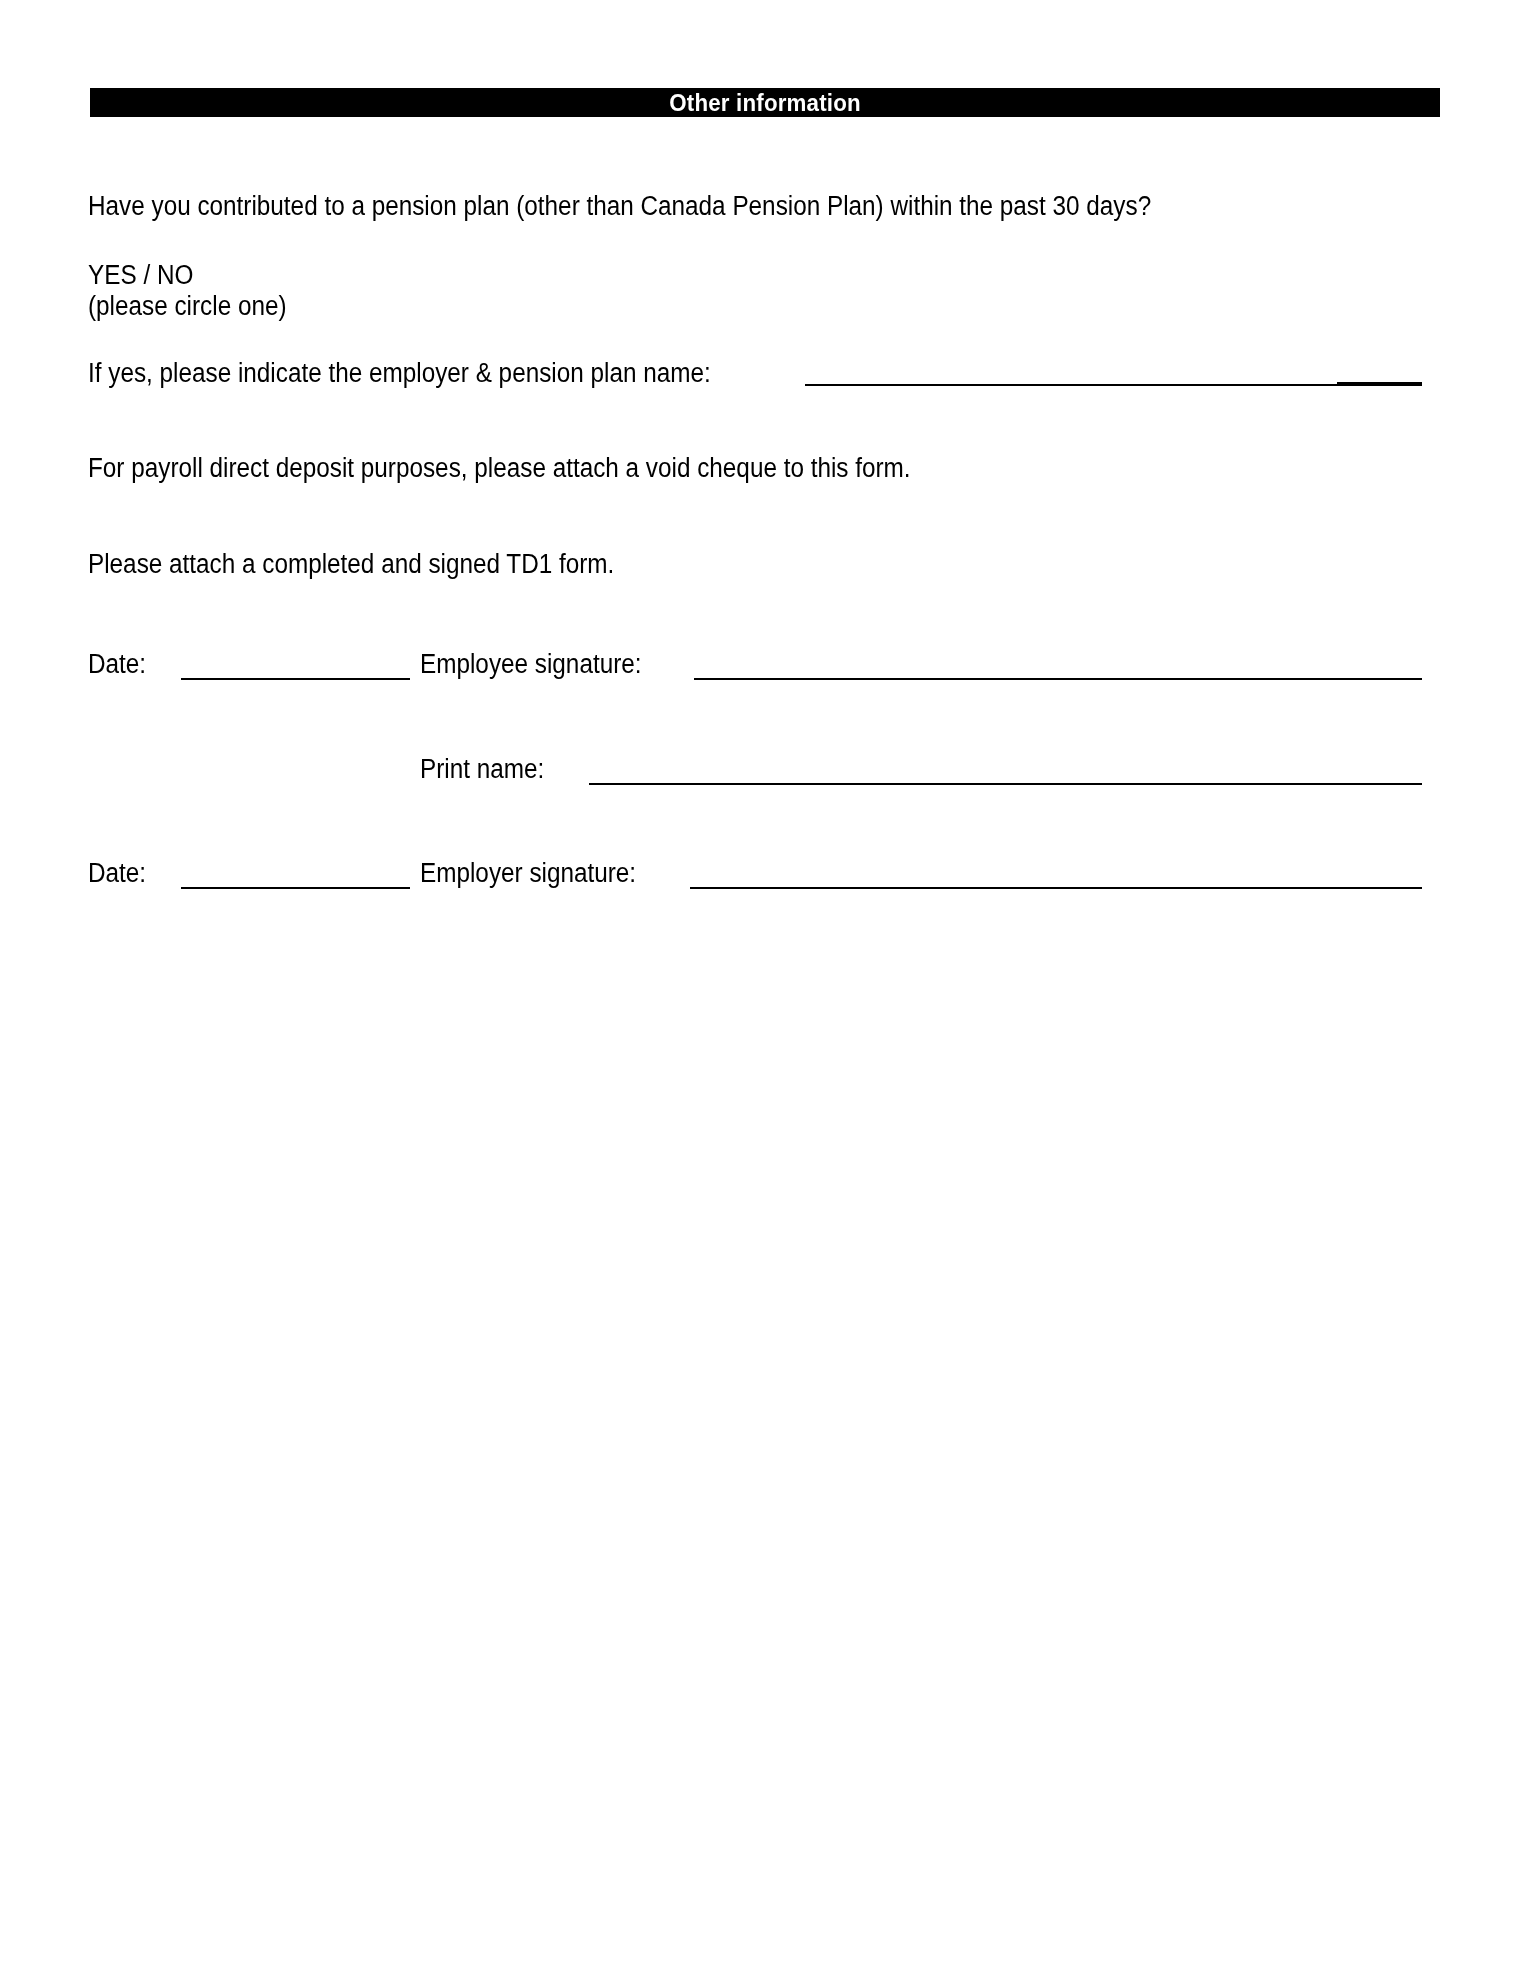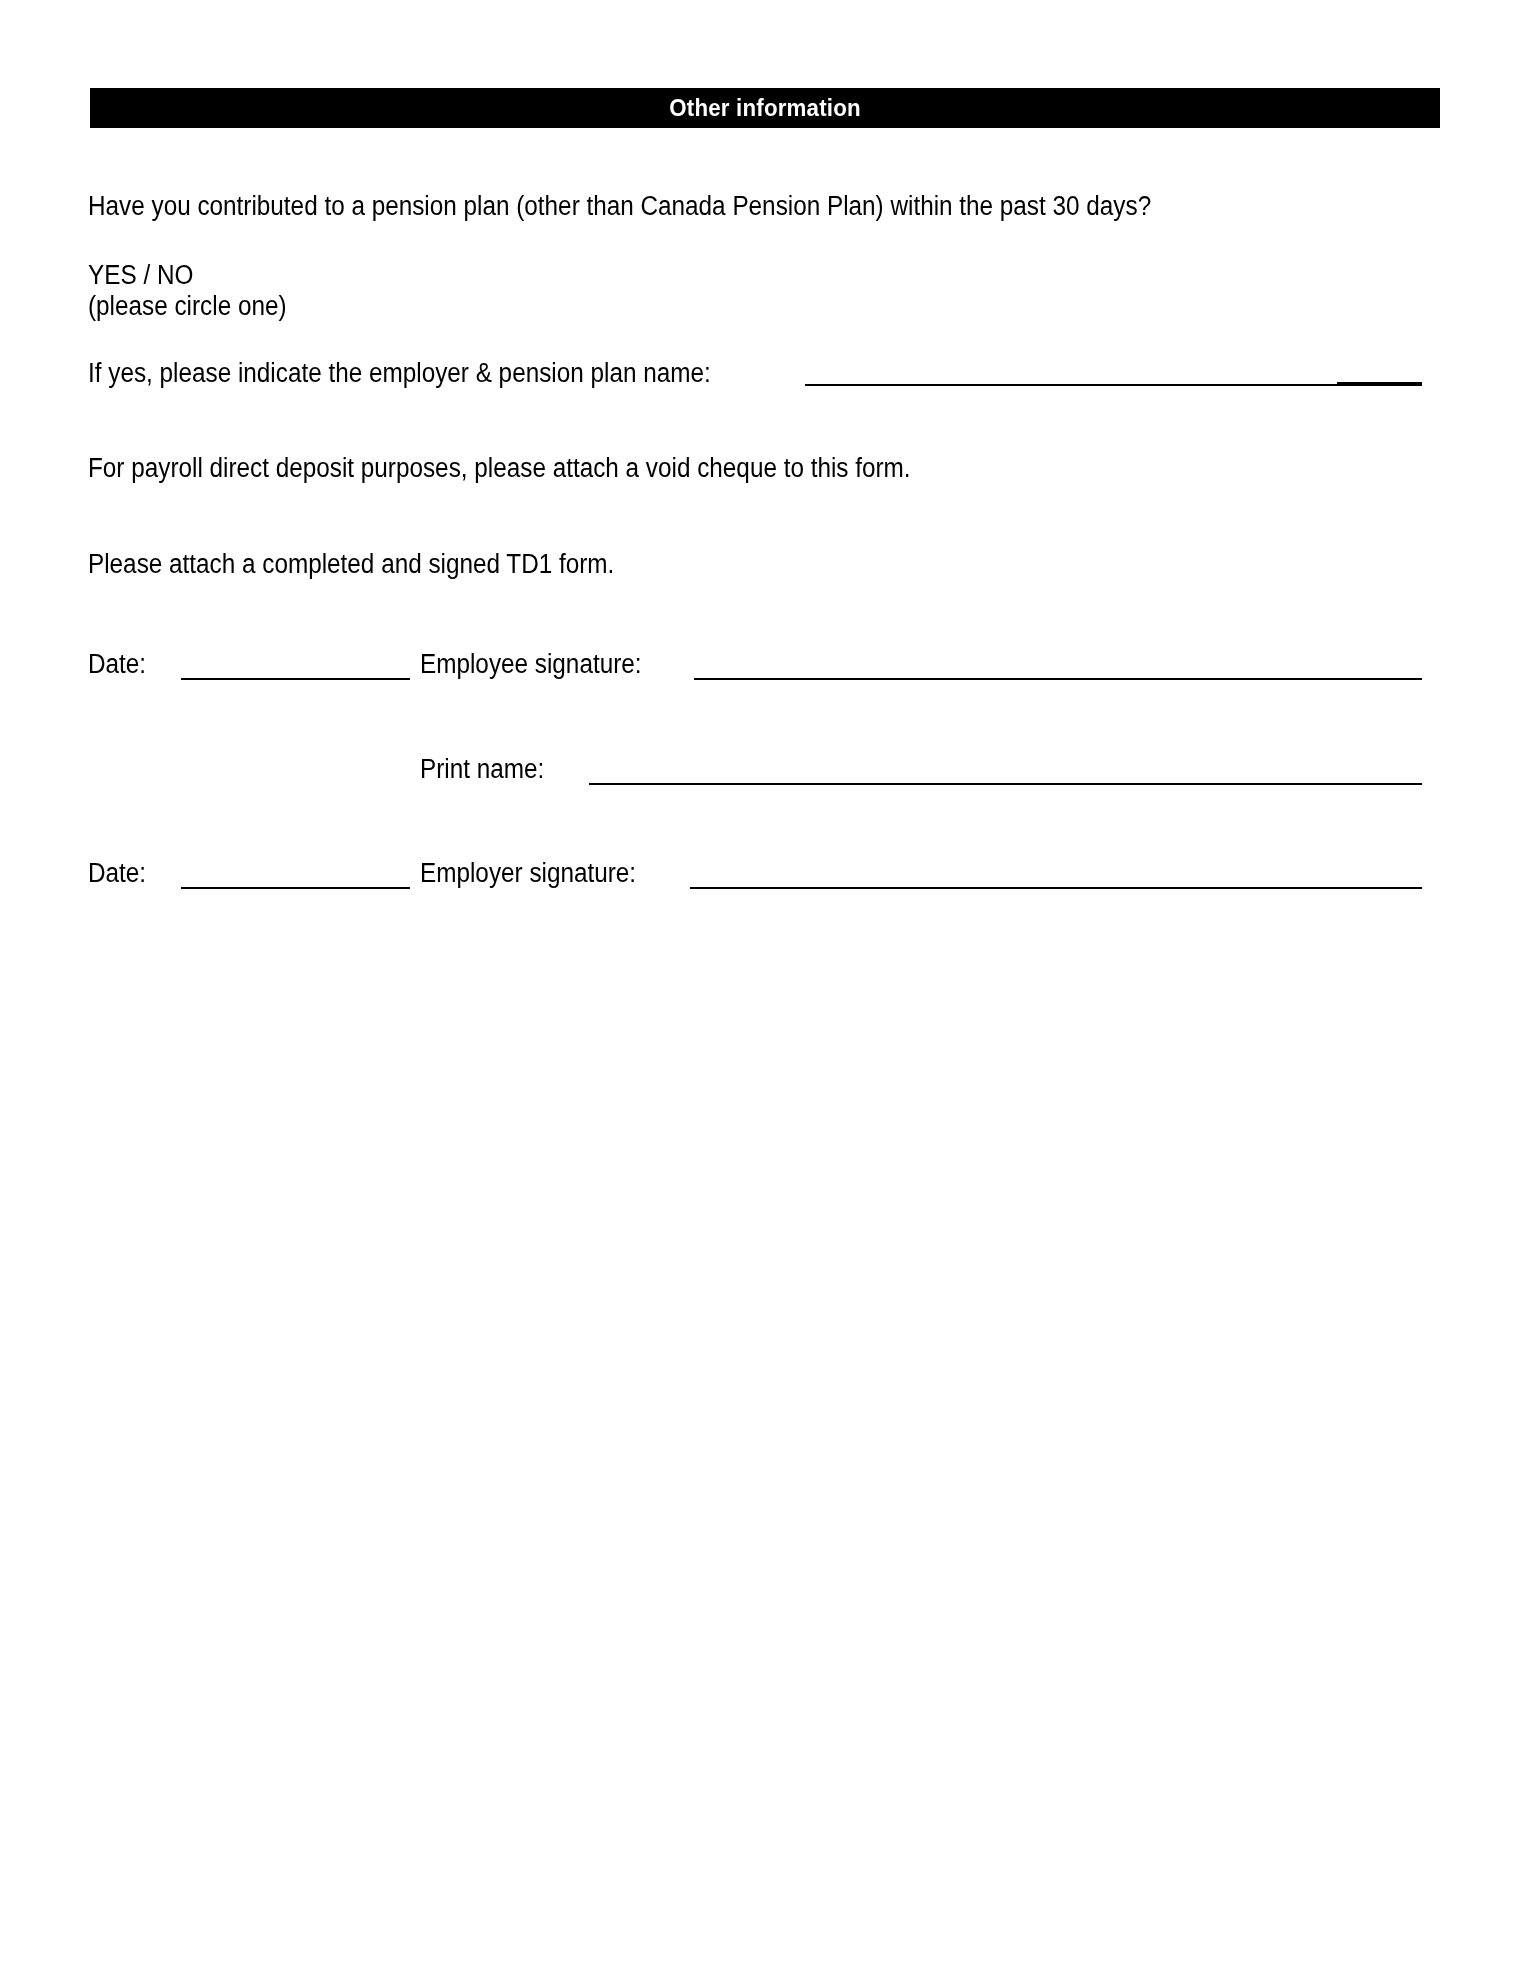--- a/index.html
+++ b/index.html
@@ -18,21 +18,21 @@
     color: #000000;
     -webkit-font-smoothing: none;
   }
 
   
   .section-bar {
     position: absolute;
     left: 90px;
     top: 88px;
     width: 1350px;
-    height: 40px;
+    height: 29px;
     background: #000000;
     display: flex;
     align-items: center;
     justify-content: center;
   }
   .section-bar-title {
     color: #ffffff;
     font-size: 24px;
     font-weight: bold;
     letter-spacing: 0.2px;

